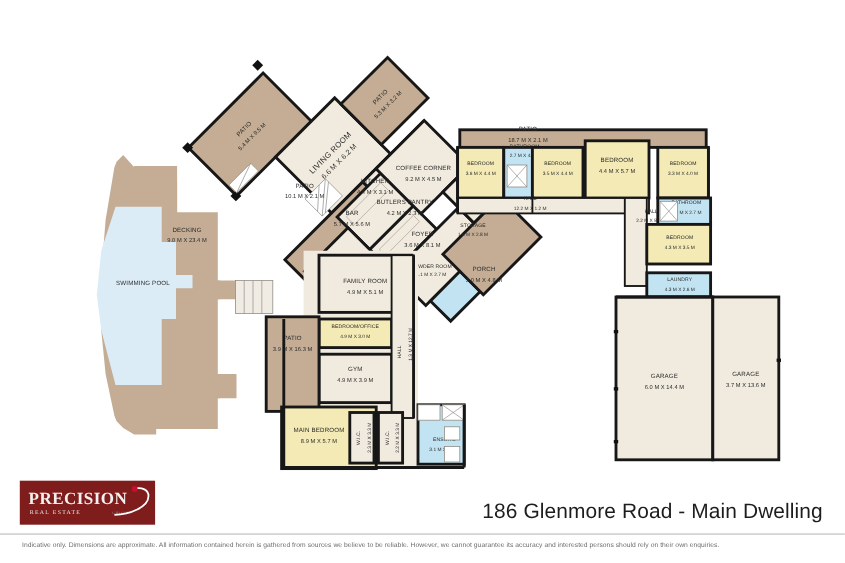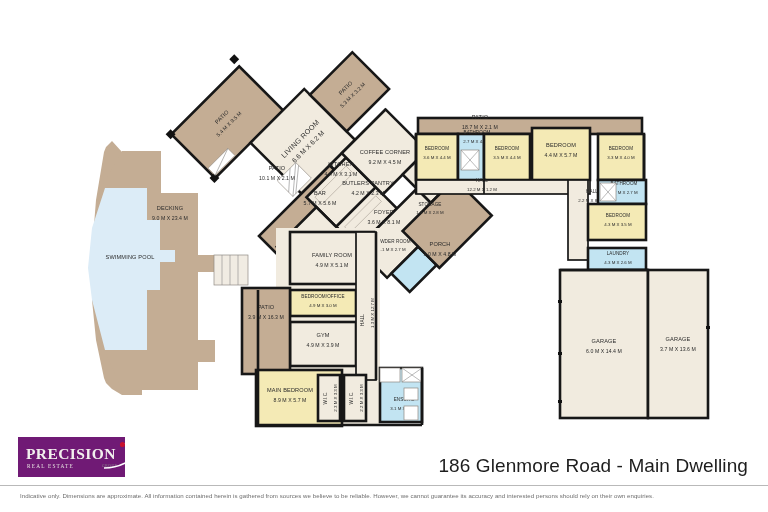--- a/index.html
+++ b/index.html
@@ -35,22 +35,22 @@
     background:#ffffff;
   }
   #disclaimer{
     position:absolute;left:20px;right:14px;top:6px;
     font-size:6.1px;color:#6d6d6d;line-height:1.2;
     letter-spacing:.05px;
     white-space:nowrap;
     font-family:"Liberation Sans", sans-serif;
   }
   #logo-box{
-    position:absolute;left:18px;top:437px;width:107px;height:40px;
-    background:#701a75;
+    position:absolute;left:18px;top:437px;width:123px;height:40px;
+    background:#7f1d1d;
     overflow:hidden;
   }
   #logo-word{
     position:absolute;left:8px;top:8px;
     color:#f2f0ee;font-size:15.5px;letter-spacing:.4px;
     font-family:"Liberation Serif", serif;
     font-weight:bold;
   }
   #logo-sub{
     position:absolute;left:9px;top:26px;

